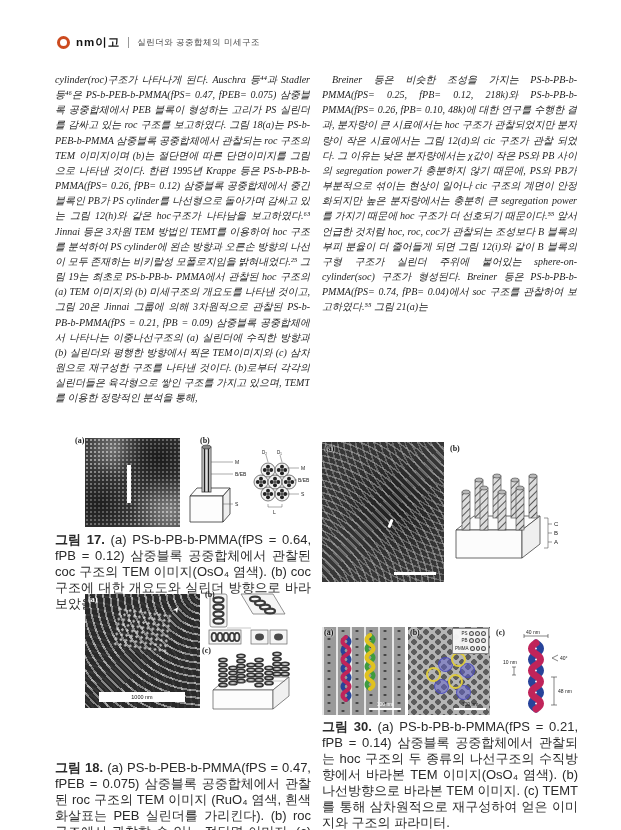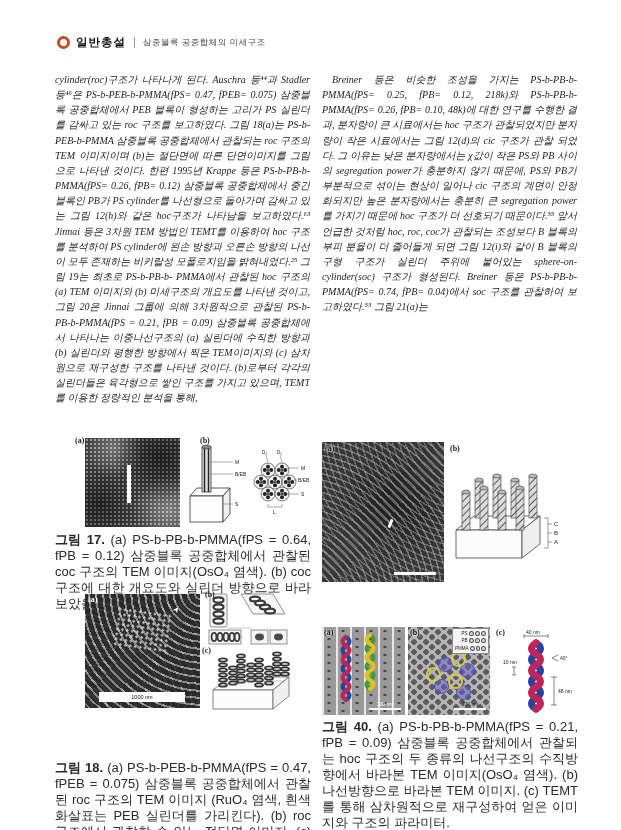--- a/index.html
+++ b/index.html
@@ -80,23 +80,23 @@
   .fdiv{width:1px;height:14px;background:#999;margin:0 9px;}
   .journal{font-family:"Liberation Sans",sans-serif;font-size:8px;color:#444;}
 </style>
 </head>
 <body>
 
 <div class="page">
 
   <div class="header">
     <span class="ring" style="border-color: rgb(204, 74, 30);"></span>
-    <span class="badge">일반총설</span>
+    <span class="badge">nm이고</span>
     <span class="hdiv"></span>
-    <span class="subtitle">삼중블록 공중합체의 미세구조</span>
+    <span class="subtitle">실린더와 공중합체의 미세구조</span>
   </div>
 
   <div class="col col-left">
     <p>cylinder(roc)구조가 나타나게 된다. Auschra 등⁴⁴과 Stadler 등⁴⁶은 PS-b-PEB-b-PMMA(fPS= 0.47, fPEB= 0.075) 삼중블록 공중합체에서 PEB 블록이 형성하는 고리가 PS 실린더를 감싸고 있는 roc 구조를 보고하였다. 그림 18(a)는 PS-b-PEB-b-PMMA 삼중블록 공중합체에서 관찰되는 roc 구조의 TEM 이미지이며 (b)는 절단면에 따른 단면이미지를 그림으로 나타낸 것이다. 한편 1995년 Krappe 등은 PS-b-PB-b-PMMA(fPS= 0.26, fPB= 0.12) 삼중블록 공중합체에서 중간 블록인 PB가 PS cylinder를 나선형으로 돌아가며 감싸고 있는 그림 12(h)와 같은 hoc구조가 나타남을 보고하였다.⁶³ Jinnai 등은 3차원 TEM 방법인 TEMT를 이용하여 hoc 구조를 분석하여 PS cylinder에 왼손 방향과 오른손 방향의 나선이 모두 존재하는 비키랄성 모폴로지임을 밝혀내었다.²⁵ 그림 19는 최초로 PS-b-PB-b- PMMA에서 관찰된 hoc 구조의 (a) TEM 이미지와 (b) 미세구조의 개요도를 나타낸 것이고, 그림 20은 Jinnai 그룹에 의해 3차원적으로 관찰된 PS-b-PB-b-PMMA(fPS = 0.21, fPB = 0.09) 삼중블록 공중합체에서 나타나는 이중나선구조의 (a) 실린더에 수직한 방향과 (b) 실린더와 평행한 방향에서 찍은 TEM이미지와 (c) 삼차원으로 재구성한 구조를 나타낸 것이다. (b)로부터 각각의 실린더들은 육각형으로 쌓인 구조를 가지고 있으며, TEMT를 이용한 정량적인 분석을 통해,</p>
   </div>
   <div class="col col-right">
     <p class="indent">Breiner 등은 비슷한 조성을 가지는 PS-b-PB-b-PMMA(fPS= 0.25, fPB= 0.12, 218k)와 PS-b-PB-b-PMMA(fPS= 0.26, fPB= 0.10, 48k)에 대한 연구를 수행한 결과, 분자량이 큰 시료에서는 hoc 구조가 관찰되었지만 분자량이 작은 시료에서는 그림 12(d)의 cic 구조가 관찰 되었다. 그 이유는 낮은 분자량에서는 χ값이 작은 PS와 PB 사이의 segregation power가 충분하지 않기 때문에, PS와 PB가 부분적으로 섞이는 현상이 일어나 cic 구조의 계면이 안정화되지만 높은 분자량에서는 충분히 큰 segregation power를 가지기 때문에 hoc 구조가 더 선호되기 때문이다.⁵⁵ 앞서 언급한 것처럼 hoc, roc, coc가 관찰되는 조성보다 B 블록의 부피 분율이 더 줄어들게 되면 그림 12(i)와 같이 B 블록의 구형 구조가 실린더 주위에 붙어있는 sphere-on- cylinder(soc) 구조가 형성된다. Breiner 등은 PS-b-PB-b- PMMA(fPS= 0.74, fPB= 0.04)에서 soc 구조를 관찰하여 보고하였다.⁵⁵ 그림 21(a)는</p>
   </div>
 
   <div class="fig" style="left:55px;top:436px;width:255px;height:95px;">
@@ -419,18 +419,18 @@
         <path d="M 56 26 L 50 29 L 56 32" fill="none" stroke="#333" stroke-width="0.6"></path>
         <text x="58" y="31" font-size="5">40°</text>
         <line x1="52" y1="48" x2="52" y2="76" stroke="#333" stroke-width="0.6"></line>
         <line x1="49" y1="48" x2="55" y2="48" stroke="#333" stroke-width="0.6"></line>
         <line x1="49" y1="76" x2="55" y2="76" stroke="#333" stroke-width="0.6"></line>
         <text x="56" y="64" font-size="5">48 nm</text>
       </svg>
     </div>
   </div>
   <div class="caption" style="left:322px;top:719px;">
-    <span class="cap-label">그림 40.</span>
-    <span>(a) PS-b-PB-b-PMMA(fPS = 0.21, fPB = 0.09) 삼중블록 공중합체에서 관찰되는 hoc 구조의 두 종류의 나선구조의 수직방향에서 바라본 TEM 이미지(OsO₄ 염색). (b) 나선방향으로 바라본 TEM 이미지. (c) TEMT를 통해 삼차원적으로 재구성하여 얻은 이미지와 구조의 파라미터.</span>
+    <span class="cap-label">그림 30.</span>
+    <span>(a) PS-b-PB-b-PMMA(fPS = 0.21, fPB = 0.14) 삼중블록 공중합체에서 관찰되는 hoc 구조의 두 종류의 나선구조의 수직방향에서 바라본 TEM 이미지(OsO₄ 염색). (b) 나선방향으로 바라본 TEM 이미지. (c) TEMT를 통해 삼차원적으로 재구성하여 얻은 이미지와 구조의 파라미터.</span>
   </div>
 
 
 </div>
 
 </body></html>

